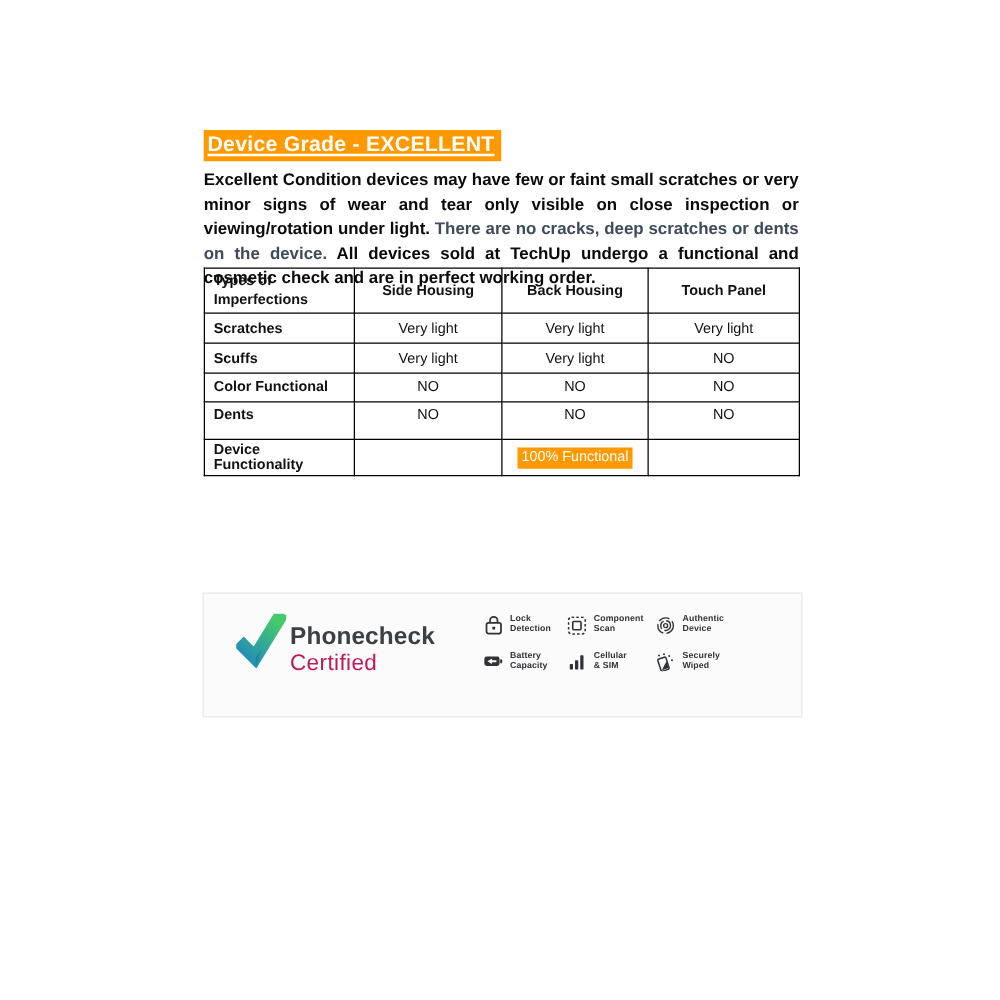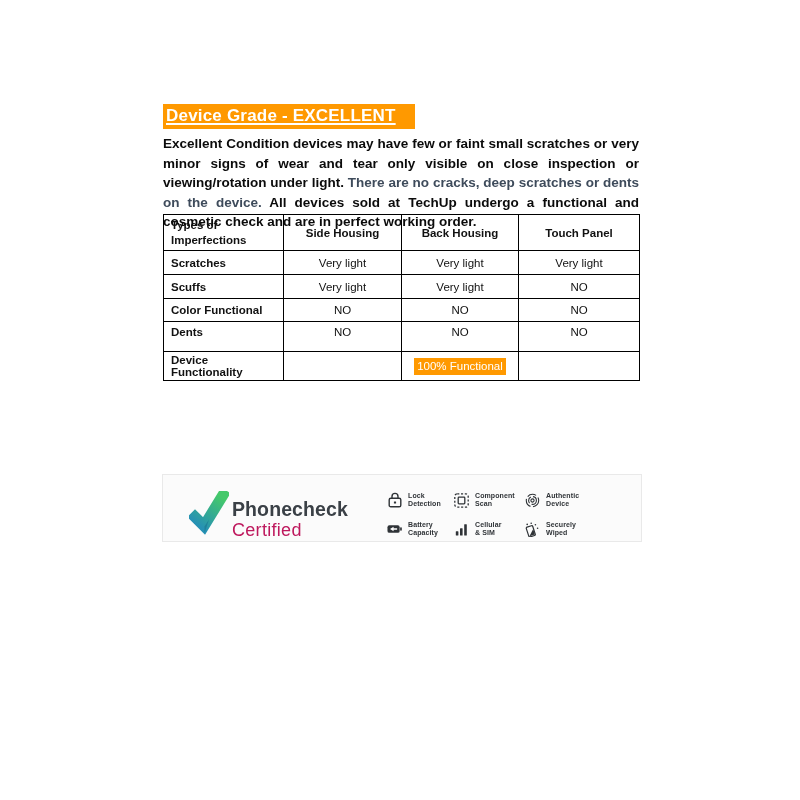--- a/index.html
+++ b/index.html
@@ -18,21 +18,21 @@
   }
   .page{position:absolute;inset:0;background:#fff;}
 
   
   .title-badge{
     position:absolute;left:163px;top:104px;
     display:inline-block;
     background:var(--accent);
     color:#ffffff;
     font-size:17px;font-weight:bold;
-    padding:2px 19px 3px 3px;
+    padding:2px 5px 3px 3px;
     text-decoration:underline;
     text-decoration-thickness:2px;
     text-underline-offset:2px;
     letter-spacing:.2px;
     white-space:nowrap;
   }
 
   
   .description{
     position:absolute;left:163px;top:134px;width:476px;
@@ -64,21 +64,21 @@
   .grade-table tr.r-dents{height:30px;}
   .grade-table tr.r-dents td{vertical-align:top;padding-top:4px;}
   .grade-table tr.r-func{height:25px;}
   .cell-highlight{
     background:var(--accent);color:#ffffff;
     padding:2px 3px 3px 3px;display:inline-block;
   }
 
   
   .cert-box{
-    position:absolute;left:162px;top:474px;width:480px;height:68px;
+    position:absolute;left:162px;top:474px;width:480px;height:100px;
     background:#fbfbfb;border:1px solid #e9e9e9;
   }
   .cert-logo-check{position:absolute;left:26px;top:16px;}
   .cert-brand{
     position:absolute;left:69px;top:24px;
     font-size:19.5px;font-weight:bold;color:var(--brand-text);
     letter-spacing:.1px;line-height:21px;
   }
   .cert-subtitle{
     position:absolute;left:69px;top:45px;

